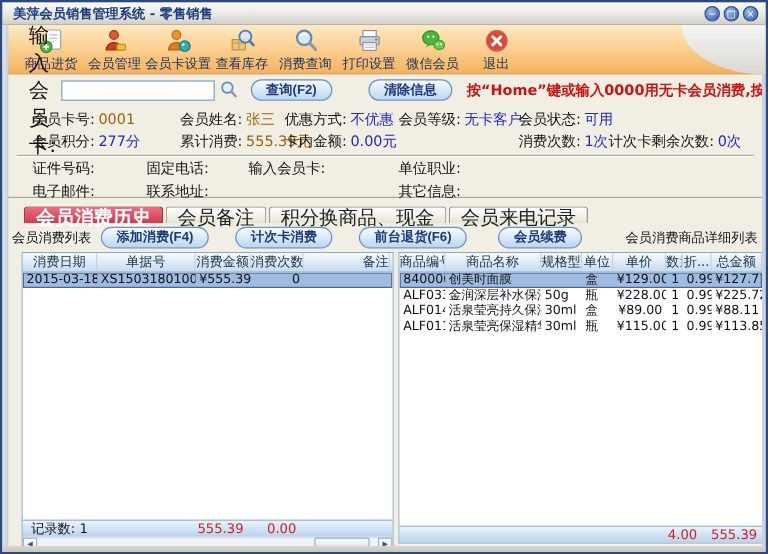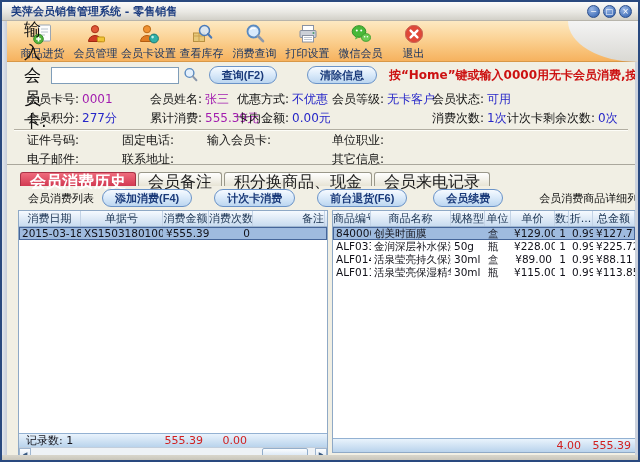--- a/index.html
+++ b/index.html
@@ -29,31 +29,31 @@
   .btn-clear { margin-left:30px; }
   .hint { margin-left:12px; font-size:12px; font-weight:bold; color:#cc1111; white-space:nowrap; }
 
   
   .member-panel { position:absolute; left:0; top:86px; right:0; height:77px; border-bottom:1px solid #aaa79c; }
   .mem-row { position:relative; height:18px; margin-top:1px; }
   .mem-row:first-child { margin-top:3px; }
   .fld { position:absolute; top:0; font-size:12px; white-space:nowrap; }
   .flabel { color:#141414; }
   .fval { margin-left:3px; }
-  .v-red { color:#a21caf; }
+  .v-red { color:#a16207; }
   .v-blue { color:#2626c8; }
   .mem-sep { height:2px; margin:1px 10px 1px 12px; border-top:1px solid #b2aea2; border-bottom:1px solid #fdfdf8; }
 
   
   .tabbar { position:absolute; left:0; top:163px; right:0; height:21px; display:flex; align-items:flex-end; padding-left:18px; gap:2px; }
   .tab { height:14px; padding:0 9px; font-size:16px; line-height:17px; border:1px solid #9a988a; border-bottom:none; border-radius:3px 3px 0 0; background:linear-gradient(180deg,#ffffff,#e7e4d5); color:#202020; white-space:nowrap; cursor:default; }
   .tab.active { background:linear-gradient(180deg,#ef6b7c,#d23a52); color:#fff; font-weight:bold; border-color:#a83246; }
 
   
-  .actions-row { position:absolute; left:0; top:184px; right:0; height:24px; display:flex; align-items:center; padding-left:26px; }
+  .actions-row { position:absolute; left:0; top:184px; right:0; height:24px; display:flex; align-items:center; padding-left:8px; }
   .sec-label { font-size:11px; color:#101010; white-space:nowrap; }
   .btn-add { margin-left:8px; }
   .btn-count { margin-left:22px; }
   .btn-refund { margin-left:22px; }
   .btn-renew { margin-left:26px; }
   .detail-label { margin-left:36px; }
 
   
   .panel { position:absolute; background:#fff; border:1px solid #8fa9c6; display:flex; flex-direction:column; }
   .panel-left  { left:16px;  top:208px; width:310px; height:250px; }

